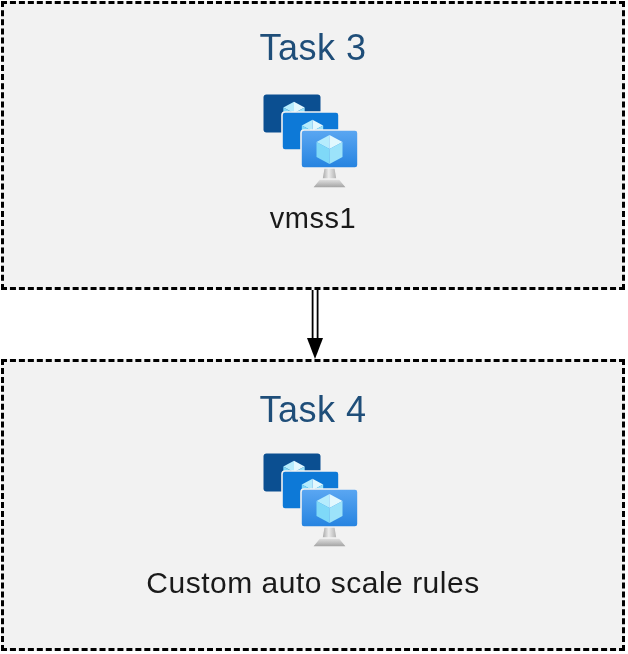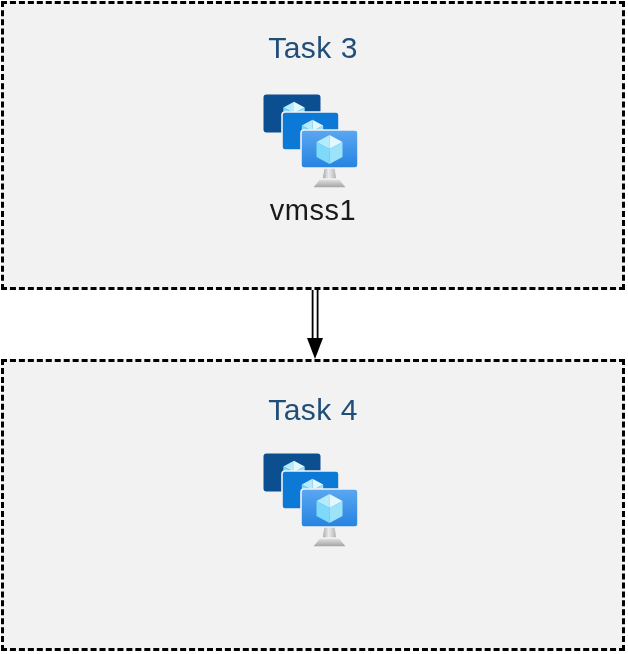--- a/index.html
+++ b/index.html
@@ -24,42 +24,42 @@
     background: #f2f2f2;
     display: flex;
     flex-direction: column;
     align-items: center;
   }
   .task-box.top    { top: 1px;   height: 289px; }
   .task-box.bottom { top: 359px; height: 292px; }
 
   .task-title {
     margin-top: 26px;
-    font-size: 30px;
+    font-size: 36px;
     line-height: 36px;
     color: #1f4e79;
     letter-spacing: 0.5px;
   }
   .task-box.bottom .task-title { margin-top: 30px; }
 
   .vmss-icon {
     width: 100px;
     height: 98px;
     margin-top: 28px;
     display: block;
   }
   .task-box.bottom .vmss-icon { margin-top: 25px; }
 
   .caption {
     font-size: 29px;
     line-height: 36px;
     color: #1a1a1a;
     letter-spacing: 0.5px;
   }
-  .caption.first { }
+  .caption.first { margin-top: 8px; }
   .task-box.bottom .caption.first { margin-top: 14px; font-size: 30px; }
 
   .connector {
     position: absolute;
     left: 303px;
     top: 290px;
     width: 24px;
     height: 70px;
   }
   .hidden-defs { position: absolute; width: 0; height: 0; overflow: hidden; }
@@ -120,15 +120,16 @@
     <line x1="9.6" y1="0" x2="9.6" y2="52" stroke="#000000" stroke-width="1.8"></line>
     <line x1="14.6" y1="0" x2="14.6" y2="52" stroke="#000000" stroke-width="1.8"></line>
     <polygon points="4,48 20,48 12,69" fill="#000000"></polygon>
   </svg>
 
   <div class="task-box bottom">
     <div class="task-title">Task 4</div>
     <svg class="vmss-icon" viewBox="0 0 100 98">
       <use href="#vmss-symbol"></use>
     </svg>
+    <div class="caption first">Custom auto scale rules</div>
   </div>
 
 </div>
 
 </body></html>

